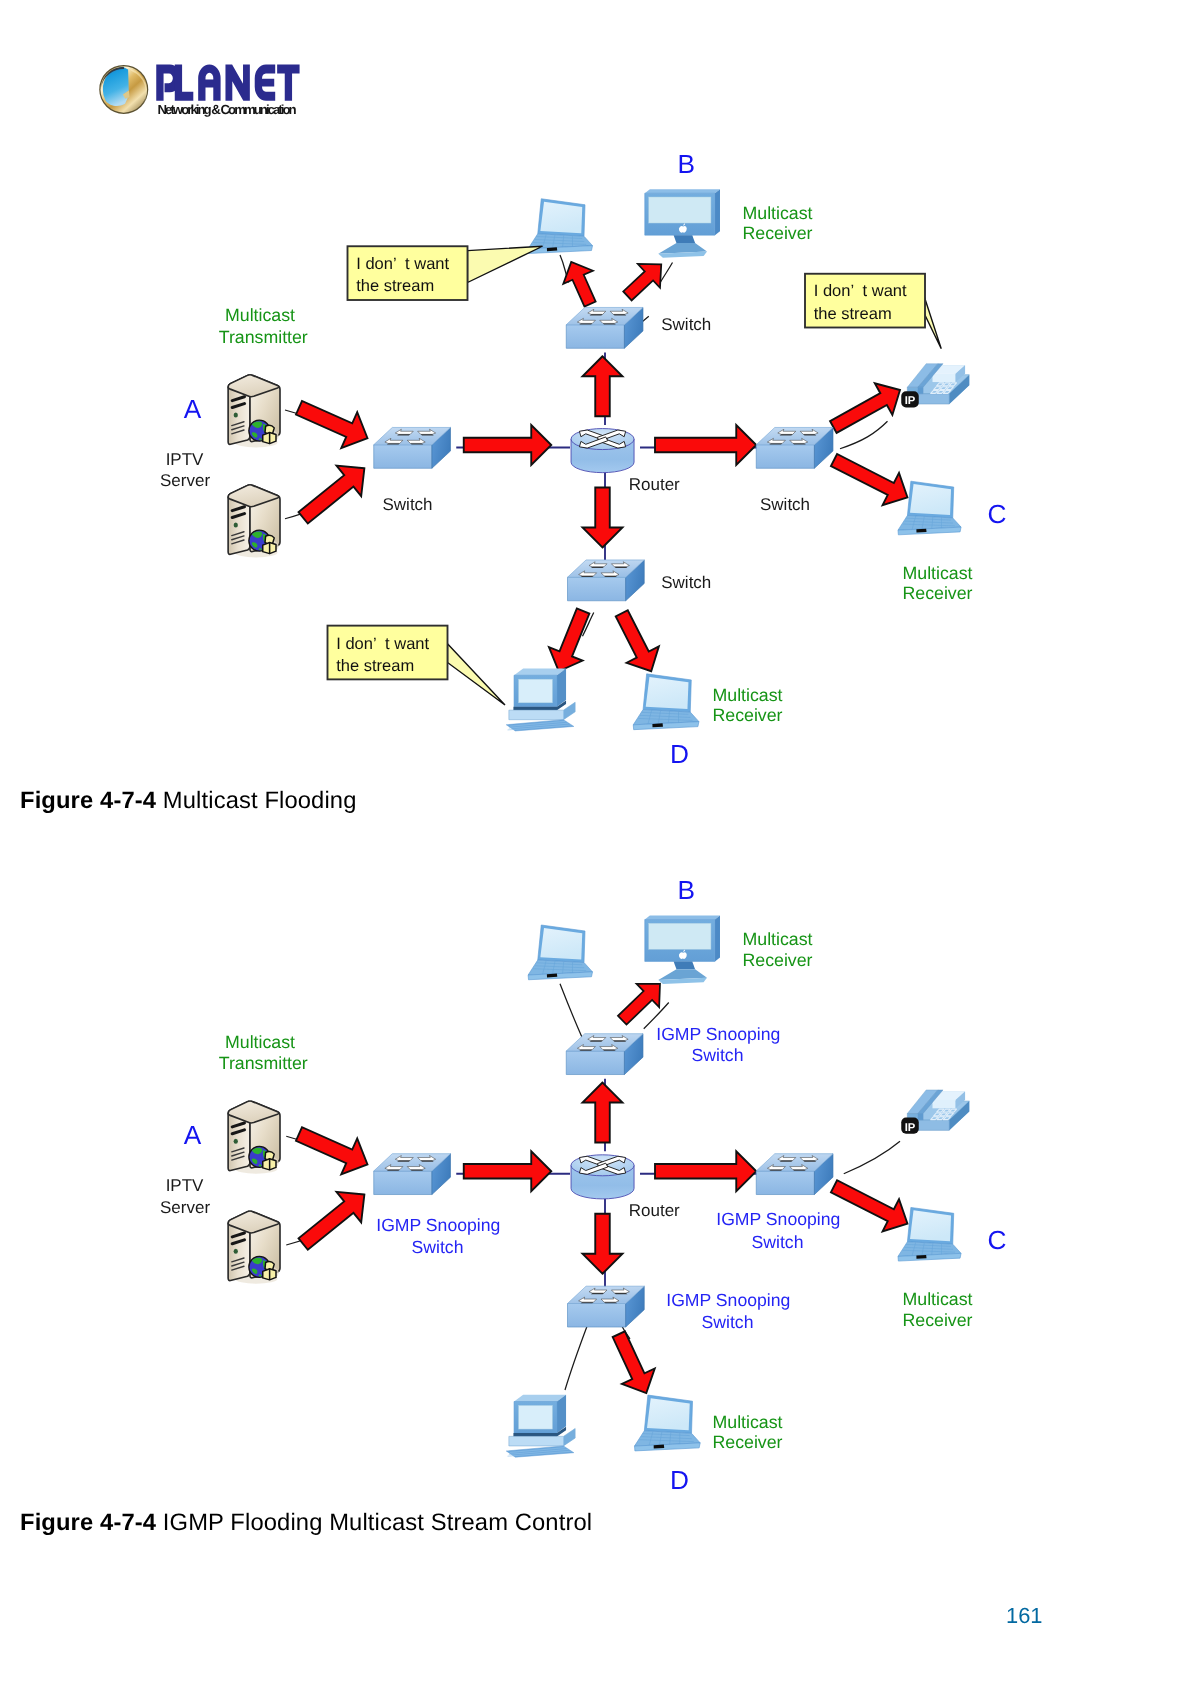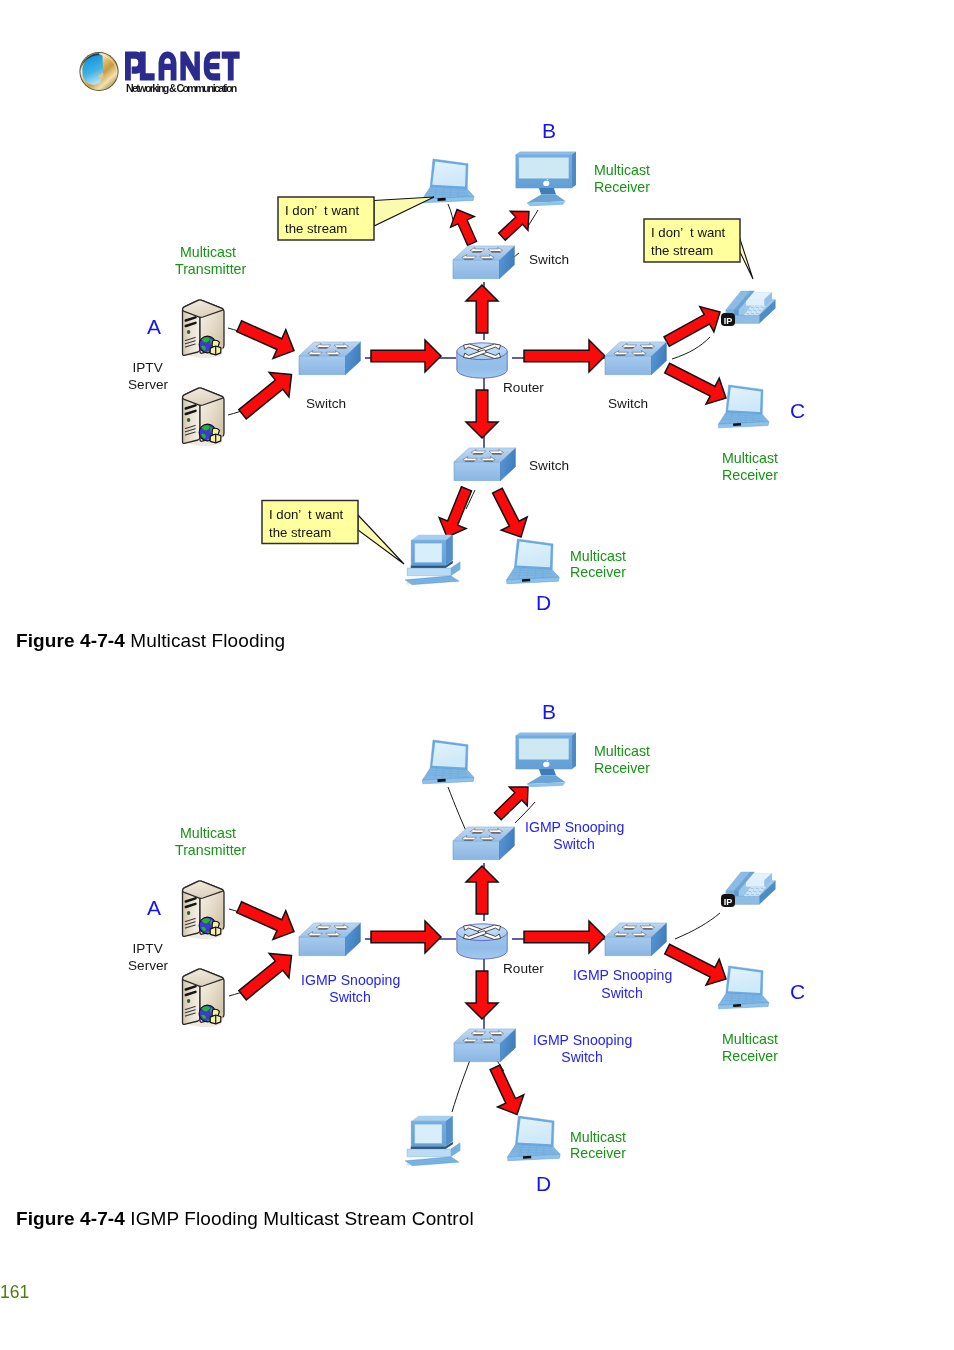--- a/index.html
+++ b/index.html
@@ -1,21 +1,21 @@
 <!DOCTYPE html>
 <html><head>
 <meta charset="utf-8">
 <title>PLANET Manual Page 161</title>
 <style>
   html,body{margin:0;padding:0;}
   body{width:954px;height:1350px;background:#ffffff;font-family:"Liberation Sans",sans-serif;position:relative;overflow:hidden;}
   .page{position:absolute;left:0;top:0;width:806px;height:1350px;background:#fff;}
   .fig-cap{position:absolute;width:100%;text-align:left;font-size:19px;color:#000;letter-spacing:0.1px;padding-left:16px;}
   .fig-cap b{font-weight:bold;}
-  .pageno{position:absolute;width:100%;text-align:left;font-size:17.5px;color:#4d7c0f;}
+  .pageno{position:absolute;width:100%;text-align:right;font-size:17.5px;color:#0369a1;padding-left:28px;}
   svg{display:block;overflow:visible;}
   .diag{position:absolute;}
   text{font-family:"Liberation Sans",sans-serif;}
 </style>
 </head>
 <body>
 
 <div class="page">
 
 <svg width="0" height="0" style="position:absolute" aria-hidden="true">

